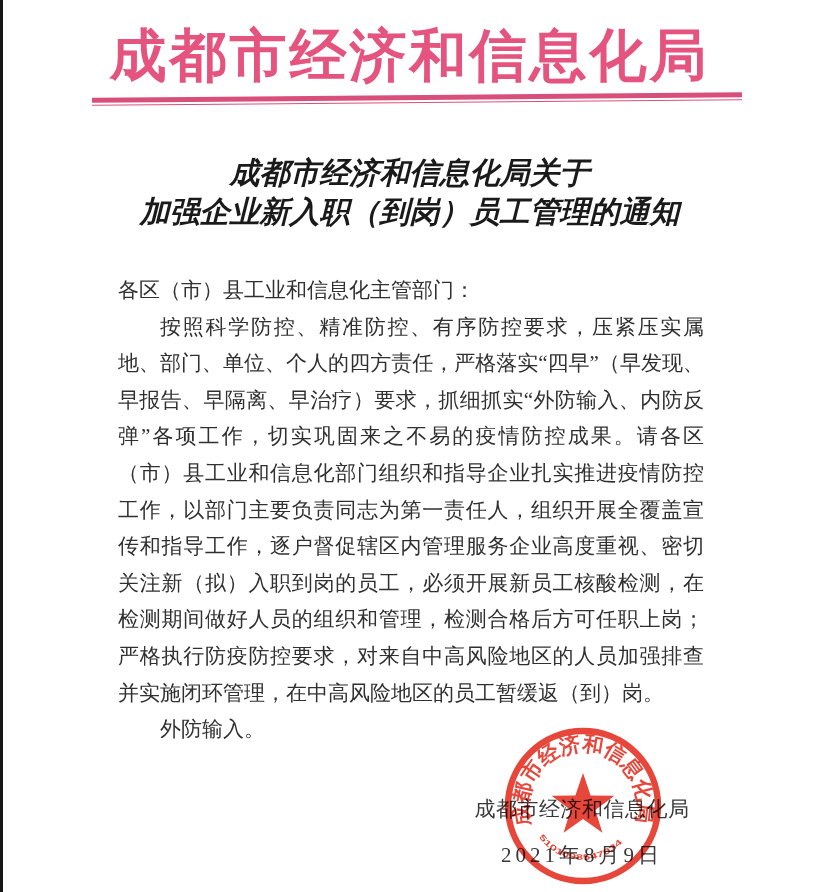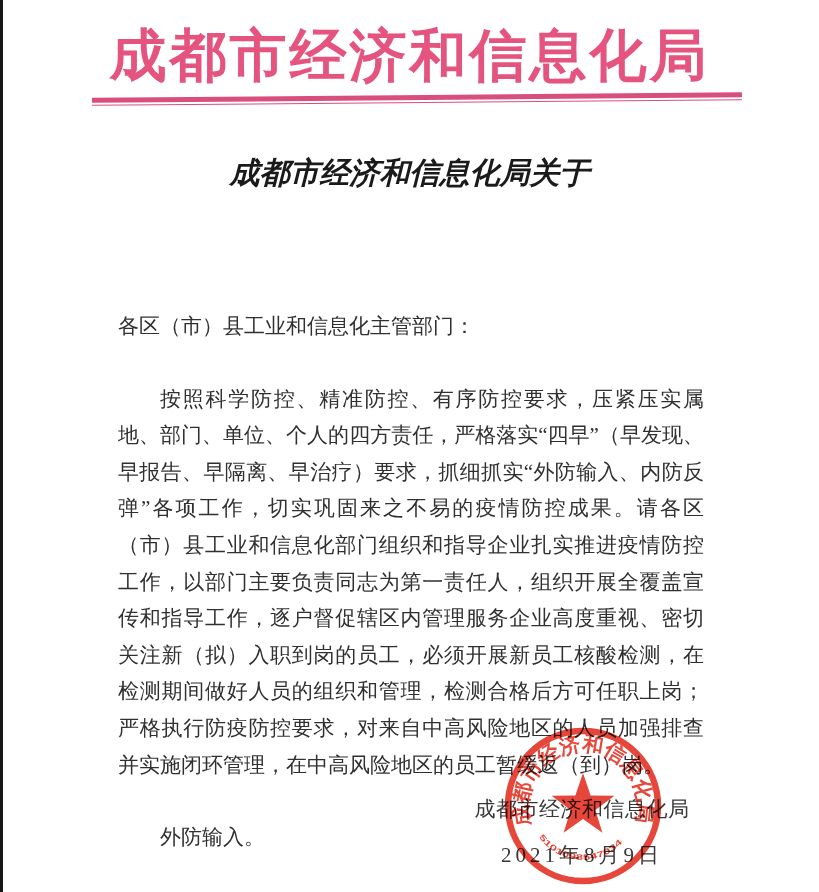--- a/index.html
+++ b/index.html
@@ -46,21 +46,21 @@
     font-style: italic;
   }
 
   
   .body-text {
     position: absolute; top: 272px; left: 118px; width: 586px;
     font-size: 21px; line-height: 36.6px;
     color: #303030;
     text-align: justify;
   }
-  .body-text p { text-indent: 2em; margin-top: 36px; }
+  .body-text p { text-indent: 2em; }
   .body-text p.salutation { text-indent: 0; }
 
   
   .sign-block {
     position: absolute; top: 795px; left: 432px; width: 300px;
     text-align: center;
     color: #383838;
   }
   .sign-name { font-size: 21px; letter-spacing: 0.5px; white-space: nowrap; }
   .sign-date { font-size: 21px; letter-spacing: 4px; margin-top: 18px; white-space: nowrap; }
@@ -92,20 +92,21 @@
 
   <div class="agency-header">成都市经济和信息化局</div>
 
   <div class="header-rule">
     <div class="rule-thick"></div>
     <div class="rule-thin"></div>
   </div>
 
   <div class="doc-title">
     <div>成都市经济和信息化局关于</div>
+    <div>加强企业新入职（到岗）员工管理的通知</div>
   </div>
 
   <div class="body-text">
     <p class="salutation">各区（市）县工业和信息化主管部门：</p>
     <p>按照科学防控、精准防控、有序防控要求，压紧压实属地、部门、单位、个人的四方责任，严格落实“四早”（早发现、早报告、早隔离、早治疗）要求，抓细抓实“外防输入、内防反弹”各项工作，切实巩固来之不易的疫情防控成果。请各区（市）县工业和信息化部门组织和指导企业扎实推进疫情防控工作，以部门主要负责同志为第一责任人，组织开展全覆盖宣传和指导工作，逐户督促辖区内管理服务企业高度重视、密切关注新（拟）入职到岗的员工，必须开展新员工核酸检测，在检测期间做好人员的组织和管理，检测合格后方可任职上岗；严格执行防疫防控要求，对来自中高风险地区的人员加强排查并实施闭环管理，在中高风险地区的员工暂缓返（到）岗。</p>
     <p>外防输入。</p>
   </div>
 
   <div class="sign-block">
     <div class="sign-name">成都市经济和信息化局</div>

